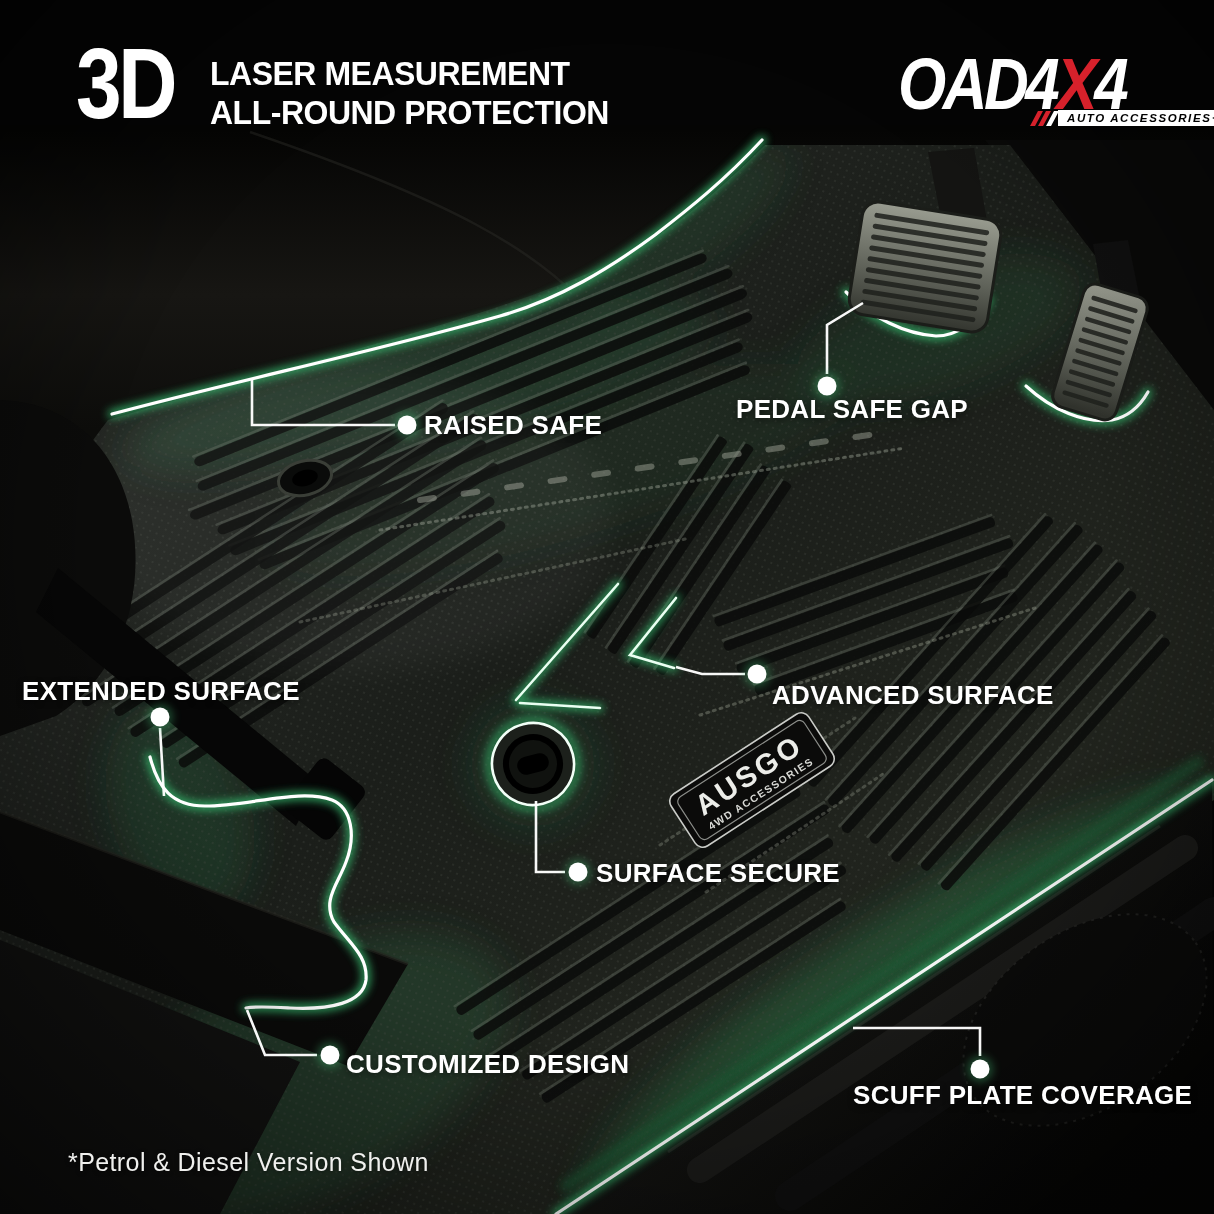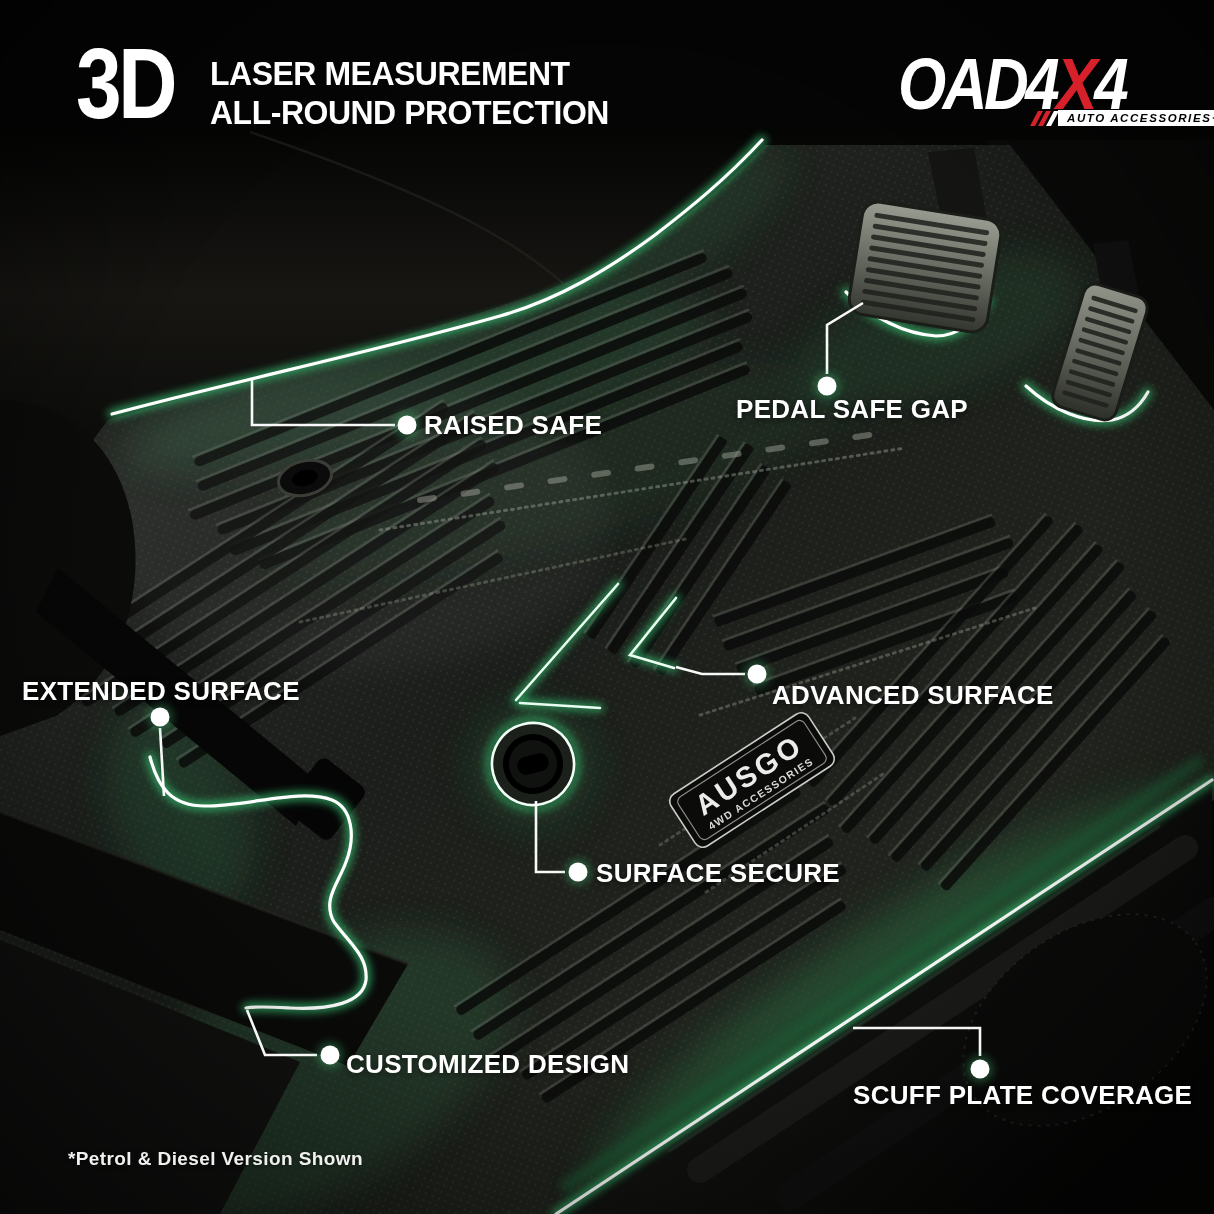--- a/index.html
+++ b/index.html
@@ -19,22 +19,22 @@
   .logo-x{color:#d6212b;}
   .logo-tagrow{position:absolute;left:136px;top:62px;display:flex;align-items:center;}
   .slash{display:inline-block;width:5px;height:15px;margin-right:3px;transform:skewX(-28deg);}
   .slash.red{background:#d6212b;}
   .slash.white{background:#fff;}
   .tagbar{background:#fff;color:#000;font-size:11.5px;font-weight:700;font-style:italic;
           letter-spacing:1.6px;padding:2px 16px 2px 9px;white-space:nowrap;
           clip-path:polygon(0 0,100% 0,91% 50%,100% 100%,0 100%);}
   .callout{position:absolute;color:#fff;font-weight:700;font-size:26px;letter-spacing:.3px;
            white-space:nowrap;text-shadow:0 2px 6px rgba(0,0,0,.55);}
-  .footer-note{position:absolute;left:68px;top:1148px;color:#f0f0ee;font-size:19px;
-               font-weight:700;letter-spacing:.4px;text-shadow:0 1px 4px rgba(0,0,0,.5);}
+  .footer-note{position:absolute;left:68px;top:1148px;color:#f0f0ee;font-size:25px;
+               font-weight:400;letter-spacing:.4px;text-shadow:0 1px 4px rgba(0,0,0,.5);}
 </style>
 </head>
 <body>
 
 <div class="scene">
 
   <svg width="1214" height="1214" viewBox="0 0 1214 1214">
     <defs>
       <linearGradient id="gFirewall" x1="0" y1="130" x2="0" y2="430" gradientUnits="userSpaceOnUse">
         <stop offset="0" stop-color="#050504"></stop>

